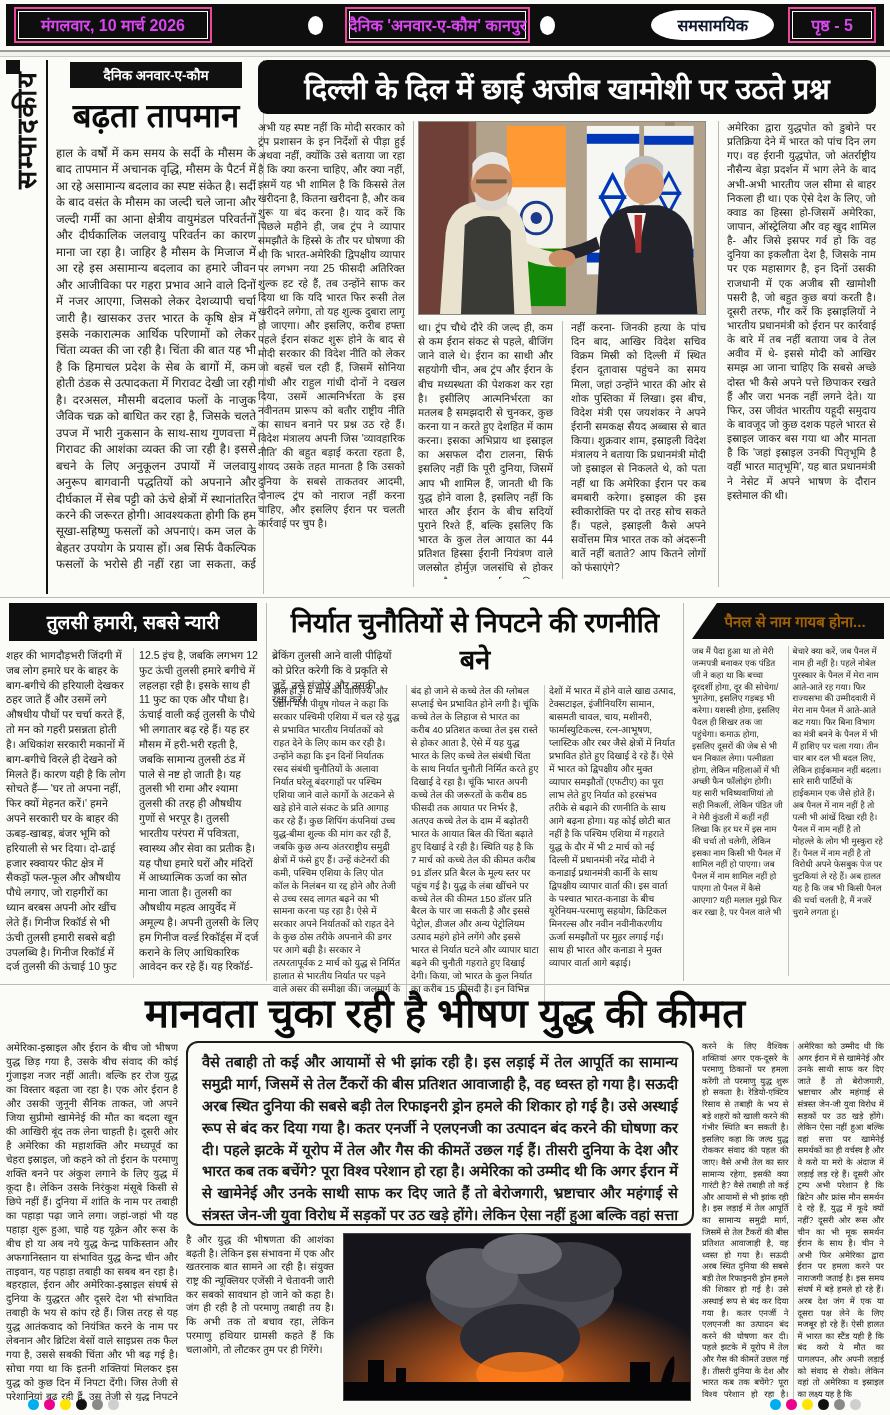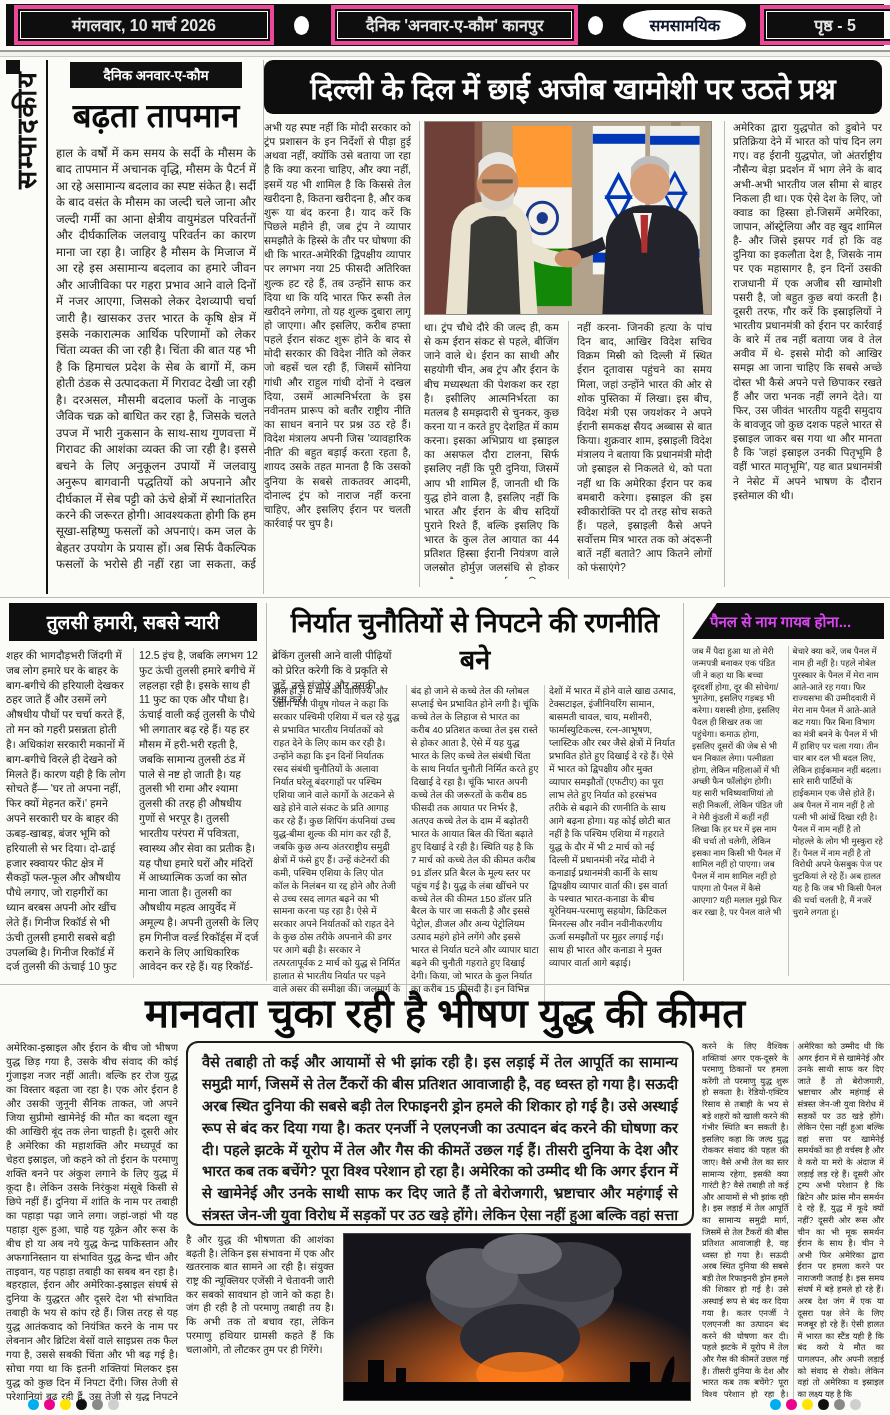--- a/index.html
+++ b/index.html
@@ -1,23 +1,23 @@
 <!DOCTYPE html>
 <html lang="hi"><head>
 <meta charset="utf-8">
 <style>
   html,body{margin:0;padding:0;background:#d9d9d6;}
   .page{position:relative;width:890px;height:1415px;background:#fbfbf8;overflow:hidden;
         font-family:"Liberation Sans","DejaVu Sans",sans-serif;color:#1c1c1c;}
   
   .topbar{position:absolute;left:6px;top:4px;width:878px;height:42px;background:#0e0e0e;
           display:flex;align-items:center;gap:10px;padding:0 8px;box-sizing:border-box;}
-  .mbox{color:#e5e5e5;font-weight:bold;border:4px solid #ec4899;
+  .mbox{color:#d946ef;font-weight:bold;border:2px solid #ec4899;
         box-shadow:inset 0 0 0 2px #0e0e0e, inset 0 0 0 3px #fff;
-        padding:5px 31px;white-space:nowrap;}
+        padding:5px 2px;white-space:nowrap;}
   .mbox.date{font-size:16px;min-width:190px;text-align:center;}
   .mbox.title{font-size:16px;text-align:center;margin-left:12px;}
   .mbox.pageno{font-size:16px;min-width:80px;text-align:center;margin-left:4px;}
   .bullet{width:15px;height:19px;background:#fff;border-radius:50%;flex:0 0 auto;}
   .lens{background:#fff;color:#0f172a;font-weight:bold;font-size:16px;text-align:center;
         padding:4px 26px;border-radius:50%/100%;white-space:nowrap;}
   .sp{flex:1 1 auto;}
   .rule-h{position:absolute;left:0;top:50px;width:890px;height:4px;
           border-top:2px solid #9a9a97;border-bottom:1px solid #c9c9c5;background:#f1f1ee;}
   
@@ -29,21 +29,21 @@
   .vstrip{width:40px;position:relative;border-right:2px solid #111;}
   .vstrip .corner{position:absolute;left:0;top:0;width:14px;height:14px;background:#111;}
   .vlabel{writing-mode:vertical-rl;transform:rotate(180deg);font-size:27px;font-weight:bold;
           letter-spacing:2px;color:#111;margin:10px auto 0;white-space:nowrap;}
   .ed-main{flex:1;padding:2px 4px 0 8px;}
   .kicker{background:#111;color:#fff;font-weight:bold;font-size:13.5px;text-align:center;
           padding:4px 20px;margin:0 14px 4px;}
   .ed-head{font-size:33px;font-weight:bold;text-align:center;margin:2px 0 8px;color:#0c0c0c;}
   .ed-body{font-size:11.6px;line-height:1.42;height:424px;}
   
-  .lead{position:absolute;left:264px;top:60px;width:618px;height:534px;}
+  .lead{position:absolute;left:258px;top:60px;width:618px;height:534px;}
   .lead-head{height:54px;background:#0e0e0e;color:#fff;border-radius:9px;display:flex;
              align-items:center;justify-content:center;font-size:29px;font-weight:bold;}
   .lead-body{display:flex;gap:8px;margin-top:7px;height:466px;}
   .lead-col{font-size:10.4px;line-height:1.36;}
   .lead-c1{width:150px;}
   .lead-mid{width:294px;display:flex;flex-direction:column;padding:0 4px;}
   .photo-frame{width:100%;height:194px;border:1px solid #8b8b88;box-sizing:border-box;overflow:hidden;background:#9b8c77;}
   .lead-mid-cols{display:flex;gap:9px;margin-top:6px;height:258px;}
   .lead-mid-cols .lead-col{flex:1;}
   .lead-c4{width:152px;}
@@ -51,21 +51,21 @@
   .hrule1{position:absolute;left:0;top:597px;width:890px;border-top:1px solid #b9b9b5;}
   .hrule2{position:absolute;left:0;top:984px;width:890px;border-top:1px solid #b9b9b5;}
   .tulsi{position:absolute;left:6px;top:603px;width:254px;height:378px;}
   .tulsi-head{background:#0e0e0e;color:#fff;font-size:19px;font-weight:bold;text-align:center;
               padding:6px 4px;margin:0 3px 7px;}
   .tulsi-cols{columns:2;column-gap:12px;column-rule:1px solid #c2c2be;font-size:10.6px;line-height:1.4;height:330px;}
   .export{position:absolute;left:266px;top:603px;width:418px;height:378px;border-left:1px solid #b9b9b5;border-right:1px solid #b9b9b5;padding:0 6px;box-sizing:border-box;}
   .export-head{font-size:27px;font-weight:bold;text-align:center;margin:0 0 8px;color:#0b0b0b;}
   .export-cols{columns:3;column-gap:10px;column-rule:1px solid #c2c2be;font-size:9.4px;line-height:1.38;height:328px;}
   .panel{position:absolute;left:692px;top:603px;width:192px;height:378px;}
-  .panel-head{background:#0e0e0e;color:#d946ef;font-weight:bold;font-size:15px;
+  .panel-head{background:#0e0e0e;color:#a16207;font-weight:bold;font-size:15px;text-align:center;
               padding:8px 4px 8px 18px;clip-path:polygon(13% 0,100% 0,100% 100%,0 100%);margin-bottom:7px;}
   .panel-cols{columns:2;column-gap:9px;column-rule:1px solid #c2c2be;font-size:8.6px;line-height:1.38;height:330px;}
   
   .war{position:absolute;left:6px;top:989px;width:878px;height:424px;}
   .war-head{font-size:40px;font-weight:bold;text-align:center;color:#0a0a0a;line-height:1.1;margin:2px 0 6px;}
   .war-grid{display:flex;gap:8px;height:360px;}
   .war-left{width:172px;font-size:10.2px;line-height:1.37;}
   .war-mid{width:508px;display:flex;flex-direction:column;}
   .war-box{border:2px solid #1d1d1d;border-radius:12px;padding:9px 14px;font-weight:bold;
            font-size:14.6px;line-height:1.5;height:168px;overflow:hidden;text-align:justify;}

